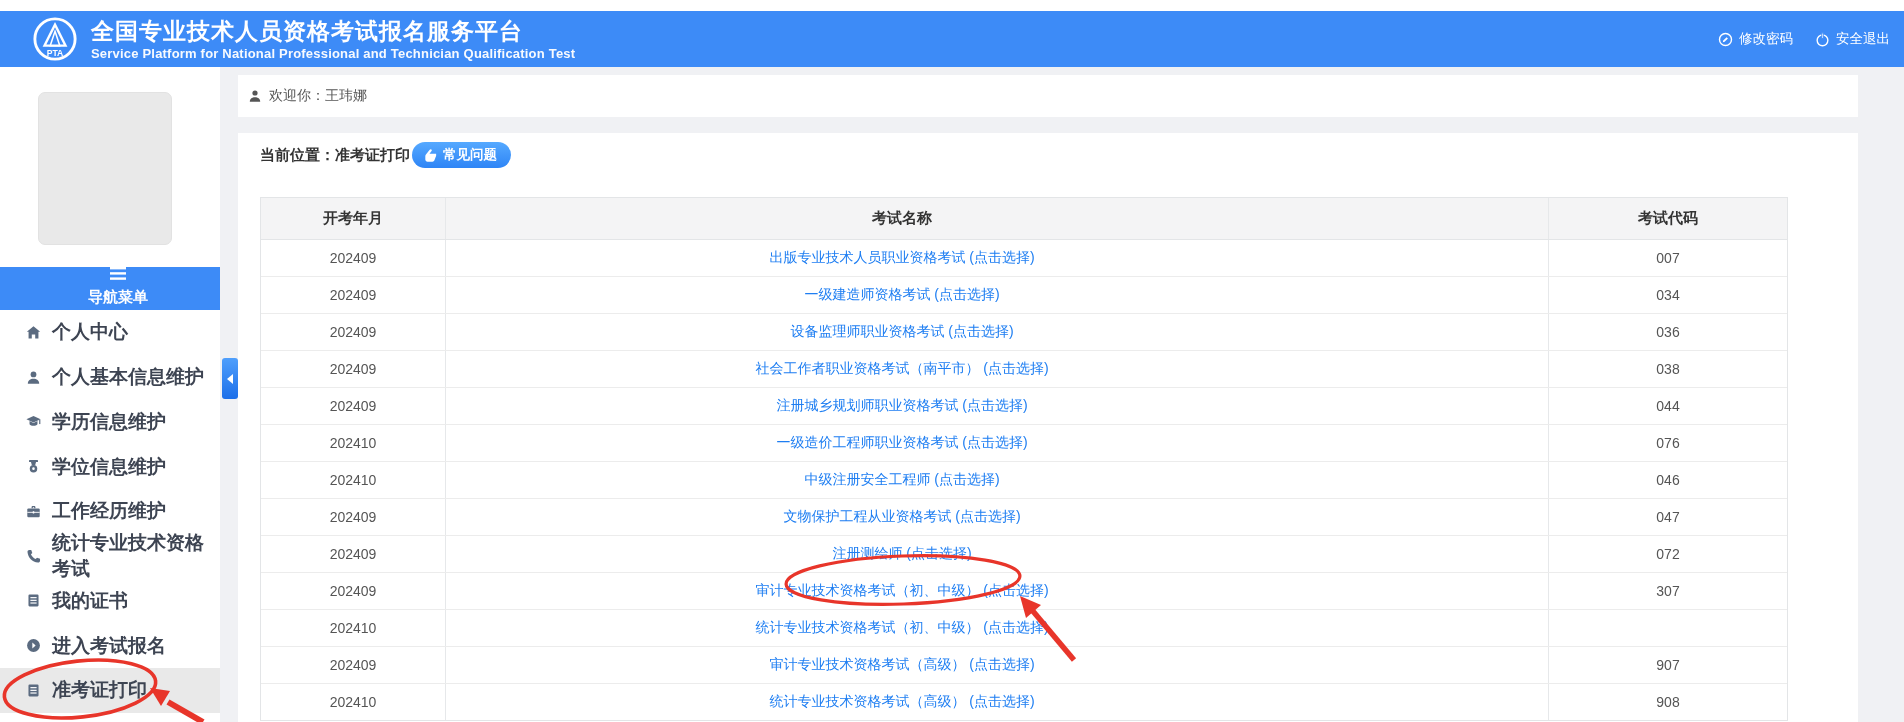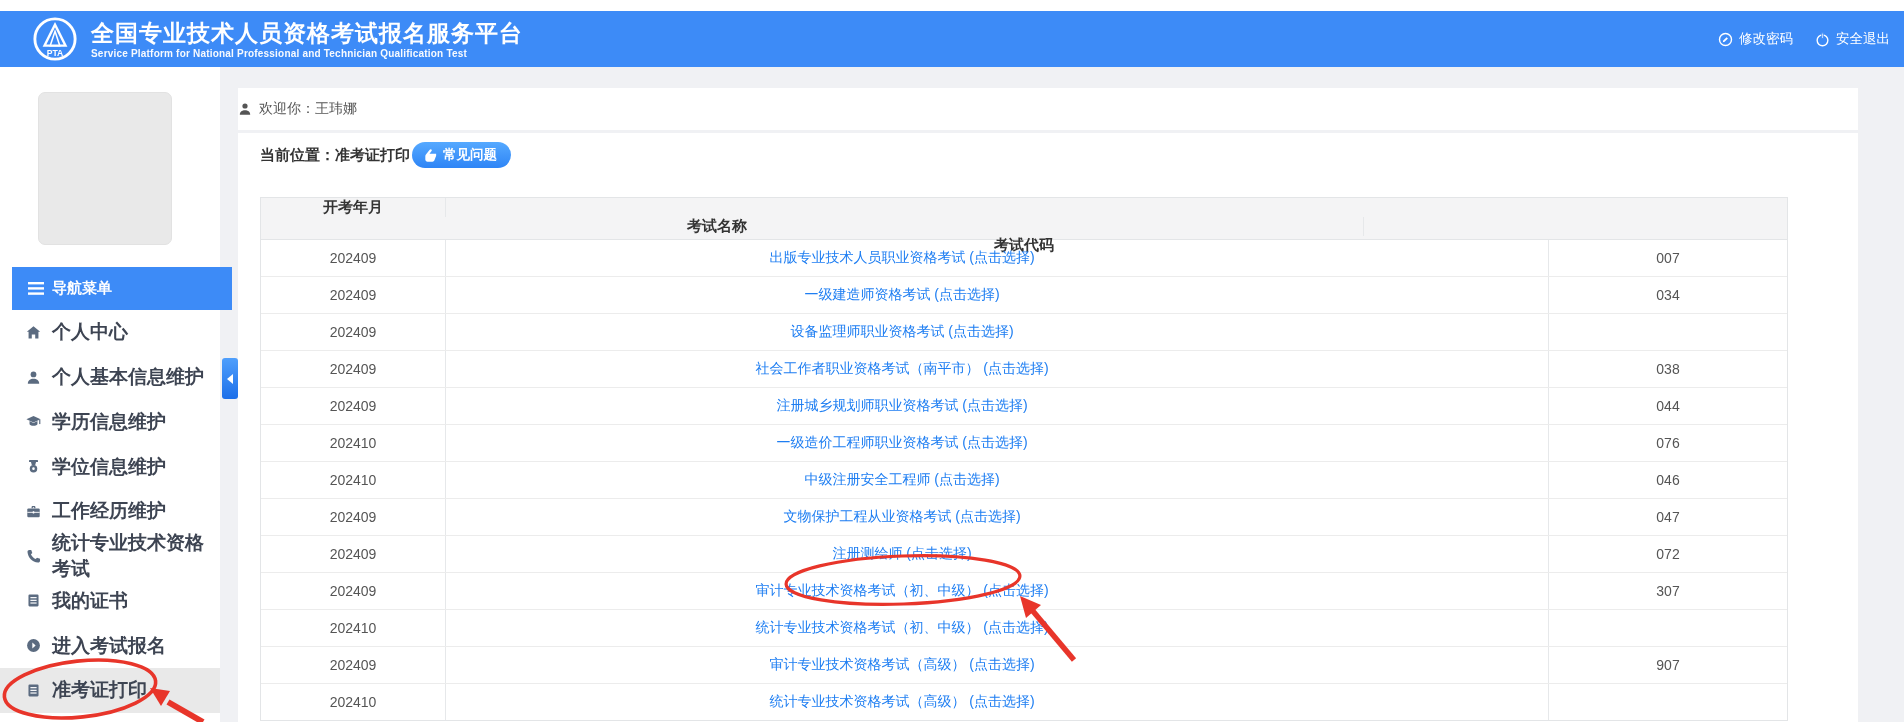--- a/index.html
+++ b/index.html
@@ -4,51 +4,51 @@
 <style>
   html,body{margin:0;padding:0;}
   body{width:1904px;height:722px;background:#ffffff;font-family:"Liberation Sans","DejaVu Sans",sans-serif;}
   .stage{position:relative;width:1904px;height:722px;overflow:hidden;background:#ffffff;}
 
   
   .topbar{position:absolute;left:0;top:11px;width:1904px;height:56px;background:#3d8bf7;display:flex;align-items:center;}
   .logo{margin-left:32px;width:46px;height:46px;flex:0 0 auto;}
   .titles{margin-left:13px;color:#fff;}
   .app-title{font-size:23px;font-weight:bold;letter-spacing:1px;line-height:26px;}
-  .app-subtitle{font-size:10px;font-weight:bold;letter-spacing:.2px;margin-top:2px;opacity:.96;}
+  .app-subtitle{font-size:13px;font-weight:bold;letter-spacing:.2px;margin-top:2px;opacity:.96;}
   .topbar-right{margin-left:auto;margin-right:14px;display:flex;align-items:center;gap:22px;color:#fff;font-size:13.5px;}
   .toplink{display:flex;align-items:center;gap:6px;cursor:pointer;white-space:nowrap;}
 
   
   .workspace-bg{position:absolute;left:220px;top:67px;width:1684px;height:655px;background:#f0f1f4;}
 
   
   .sidebar{position:absolute;left:0;top:67px;width:220px;height:655px;background:#ffffff;}
   .avatar-box{position:absolute;left:38px;top:25px;width:132px;height:151px;background:#e9e9e9;border:1px solid #e2e2e2;border-radius:7px;}
-  .nav-head{position:absolute;left:12px;top:200px;width:220px;height:43px;background:#3d8bf7;color:#fff;display:flex;align-items:center;font-size:15px;font-weight:bold;padding-left:16px;box-sizing:border-box;gap:8px;}
+  .nav-head{position:absolute;left:0;top:200px;width:220px;height:43px;background:#3d8bf7;color:#fff;display:flex;align-items:center;font-size:15px;font-weight:bold;padding-left:16px;box-sizing:border-box;gap:8px;flex-direction:column;}
   .nav-list{position:absolute;left:0;top:243px;width:220px;}
   .nav-item{height:44.75px;display:flex;align-items:center;gap:11px;padding-left:26px;box-sizing:border-box;font-size:19px;font-weight:bold;color:#3d4452;cursor:pointer;}
   .nav-item.active{background:#e9e9e9;}
   .nav-ic{width:15px;height:15px;flex:0 0 auto;}
 
   
   .collapse-tab{position:absolute;left:222px;top:358px;width:16px;height:41px;border-radius:3px;background:linear-gradient(180deg,#4f9ffc,#1c6fe9);display:flex;align-items:center;justify-content:center;cursor:pointer;}
   .tri-left{width:0;height:0;border-top:5px solid transparent;border-bottom:5px solid transparent;border-right:6px solid #ffffff;}
 
   
-  .welcome-bar{position:absolute;left:238px;top:75px;width:1620px;height:42px;background:#ffffff;display:flex;align-items:center;box-sizing:border-box;gap:7px;color:#555;font-size:14px;margin-top:13px;}
+  .welcome-bar{position:absolute;left:238px;top:75px;width:1620px;height:42px;background:#ffffff;display:flex;align-items:center;padding-left:10px;box-sizing:border-box;gap:7px;color:#555;font-size:14px;}
 
   
   .main-panel{position:absolute;left:238px;top:133px;width:1620px;height:687px;background:#ffffff;}
   .crumb{position:absolute;left:22px;top:13px;font-size:15px;font-weight:bold;color:#333;}
   .faq-btn{position:absolute;left:174px;top:9px;height:26px;padding:0 14px 0 10px;border:none;border-radius:13px;background:linear-gradient(180deg,#55a9ff,#2e85f6);color:#fff;font-size:13.5px;font-weight:bold;display:flex;align-items:center;gap:6px;cursor:pointer;font-family:inherit;}
 
   
   .table{position:absolute;left:22px;top:64px;width:1528px;border:1px solid #e3e5e7;box-sizing:border-box;}
-  .thead{height:41px;background:#f4f4f5;display:flex;border-bottom:1px solid #e3e5e7;font-size:15px;font-weight:bold;color:#333;flex-direction:column;}
+  .thead{height:41px;background:#f4f4f5;display:flex;border-bottom:1px solid #e3e5e7;font-size:15px;font-weight:bold;color:#333;}
   .trow{height:36px;display:flex;border-bottom:1px solid #ececec;font-size:14px;color:#555;background:#fff;}
   .trow:last-child{border-bottom:none;}
   .c1{width:185px;border-right:1px solid #e6e8ea;display:flex;align-items:center;justify-content:center;box-sizing:border-box;}
   .c2{width:1103px;border-right:1px solid #e6e8ea;display:flex;align-items:center;justify-content:center;box-sizing:border-box;padding-right:190px;}
   .c3{flex:1;display:flex;align-items:center;justify-content:center;}
   .exam-link{color:#1e7ef2;cursor:pointer;text-decoration:none;white-space:nowrap;}
 
   
   .annotations{position:absolute;left:0;top:0;width:1904px;height:722px;pointer-events:none;z-index:50;}
 </style>
@@ -214,20 +214,21 @@
         <div class="c2">
             <a class="exam-link">一级建造师资格考试 (点击选择)</a>
           </div>
         <div class="c3">034</div>
       </div>
       <div class="trow">
         <div class="c1">202409</div>
         <div class="c2">
             <a class="exam-link">设备监理师职业资格考试 (点击选择)</a>
           </div>
+        <div class="c3">036</div>
       </div>
       <div class="trow">
         <div class="c1">202409</div>
         <div class="c2">
             <a class="exam-link">社会工作者职业资格考试（南平市） (点击选择)</a>
           </div>
         <div class="c3">038</div>
       </div>
       <div class="trow">
         <div class="c1">202409</div>
@@ -282,20 +283,21 @@
         <div class="c2">
             <a class="exam-link">审计专业技术资格考试（高级） (点击选择)</a>
           </div>
         <div class="c3">907</div>
       </div>
       <div class="trow">
         <div class="c1">202410</div>
         <div class="c2">
             <a class="exam-link">统计专业技术资格考试（高级） (点击选择)</a>
           </div>
+        <div class="c3">908</div>
       </div>
     </div>
   </div>
 
   <svg class="annotations" viewBox="0 0 1904 722">
 
     <ellipse cx="80" cy="689" rx="76" ry="28" fill="none" stroke="#e8352a" stroke-width="3.6" transform="rotate(-6 80 689)"></ellipse>
 
     <line x1="168" y1="702" x2="203" y2="722" stroke="#e8352a" stroke-width="6"></line>
     <polygon points="150,688 170,691 161,706" fill="#e8352a"></polygon>

